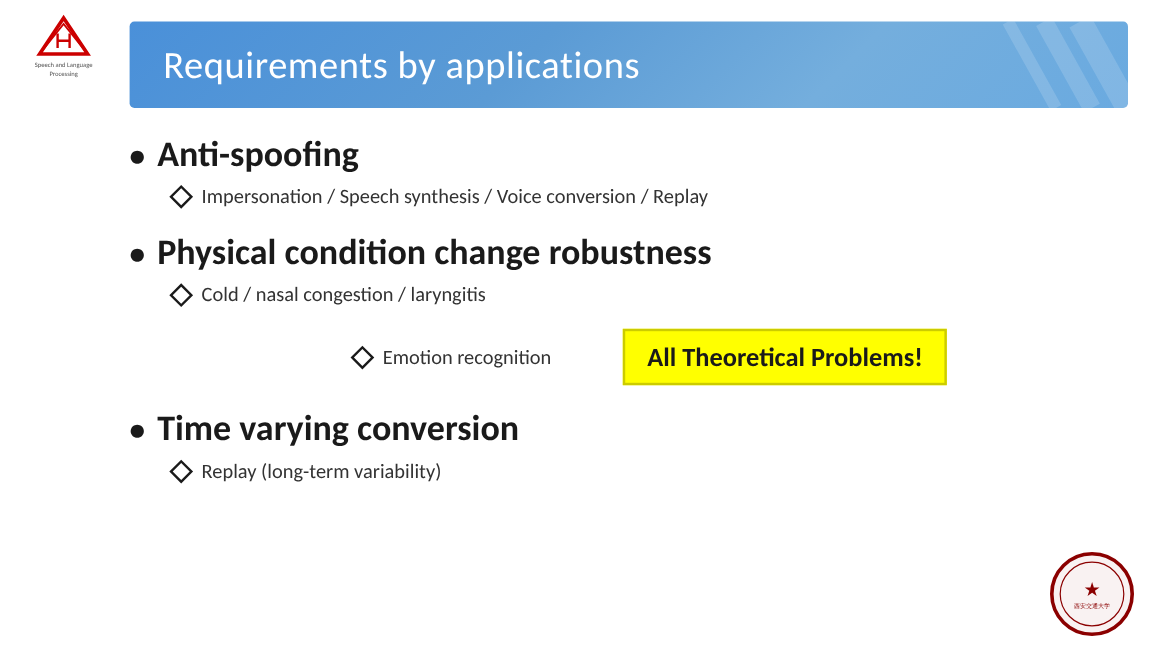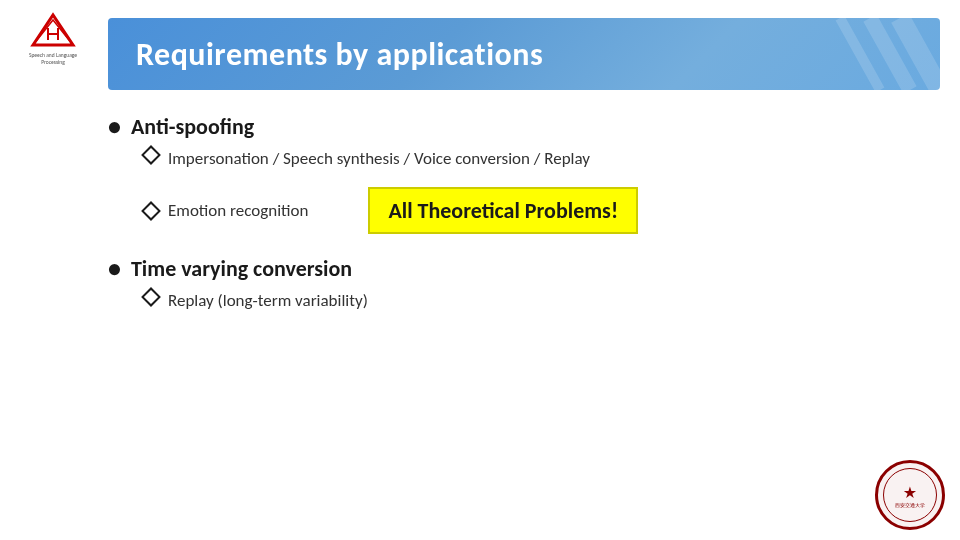--- a/index.html
+++ b/index.html
@@ -49,59 +49,60 @@
       background: linear-gradient(135deg, #4a90d9 0%, #5b9bd5 40%, #74aedd 70%, #6aaae0 100%);
       border-radius: 4px;
       display: flex;
       align-items: center;
       padding: 0 28px;
     }
 
     .title-banner h1 {
       color: #ffffff;
       font-size: 32px;
-      font-weight: bold;
+      font-weight: normal;
       letter-spacing: 0.5px;
       text-align: center;
     }
 
     
     .content {
       position: absolute;
       top: 110px;
       left: 108px;
       right: 20px;
       bottom: 20px;
     }
 
     .bullet-section {
       margin-bottom: 18px;
     }
 
     .bullet-main {
-      font-size: 22px;
+      font-size: 30px;
       font-weight: bold;
       color: #1a1a1a;
       margin-bottom: 6px;
       display: flex;
       align-items: center;
     }
 
     .bullet-main::before {
       content: '•';
       margin-right: 10px;
       font-size: 26px;
       color: #1a1a1a;
     }
 
     .bullet-sub {
       font-size: 17px;
       color: #333333;
       margin-left: 36px;
       display: flex;
+      align-items: center;
     }
 
     .diamond {
       display: inline-block;
       width: 14px;
       height: 14px;
       border: 2px solid #1a1a1a;
       transform: rotate(45deg);
       margin-right: 10px;
       flex-shrink: 0;
@@ -117,20 +118,21 @@
       padding: 8px 18px;
       border: 2px solid #cccc00;
       margin-left: 60px;
       vertical-align: middle;
     }
 
     
     .sub-with-box {
       display: flex;
       align-items: center;
+      justify-content: center;
     }
 
     
     .seal {
       position: absolute;
       bottom: 10px;
       right: 15px;
       width: 70px;
       height: 70px;
     }
@@ -200,20 +202,29 @@
   <div class="bullet-section">
     <div class="bullet-main">
       <span>Anti-spoofing</span>
     </div>
     <div class="bullet-sub">
       <span class="diamond"></span>
       <span>Impersonation / Speech synthesis /  Voice conversion / Replay</span>
     </div>
   </div>
 
+  <div class="bullet-section">
+    <div class="bullet-main">
+      <span>Physical condition change robustness</span>
+    </div>
+    <div class="bullet-sub">
+      <span class="diamond"></span>
+      <span>Cold / nasal congestion / laryngitis</span>
+    </div>
+  </div>
 
   <div class="bullet-section">
     <div class="bullet-sub sub-with-box">
       <span class="diamond"></span>
       <span>Emotion recognition</span>
       <span class="problems-box">All Theoretical Problems!</span>
     </div>
   </div>
 
   <div class="bullet-section">

